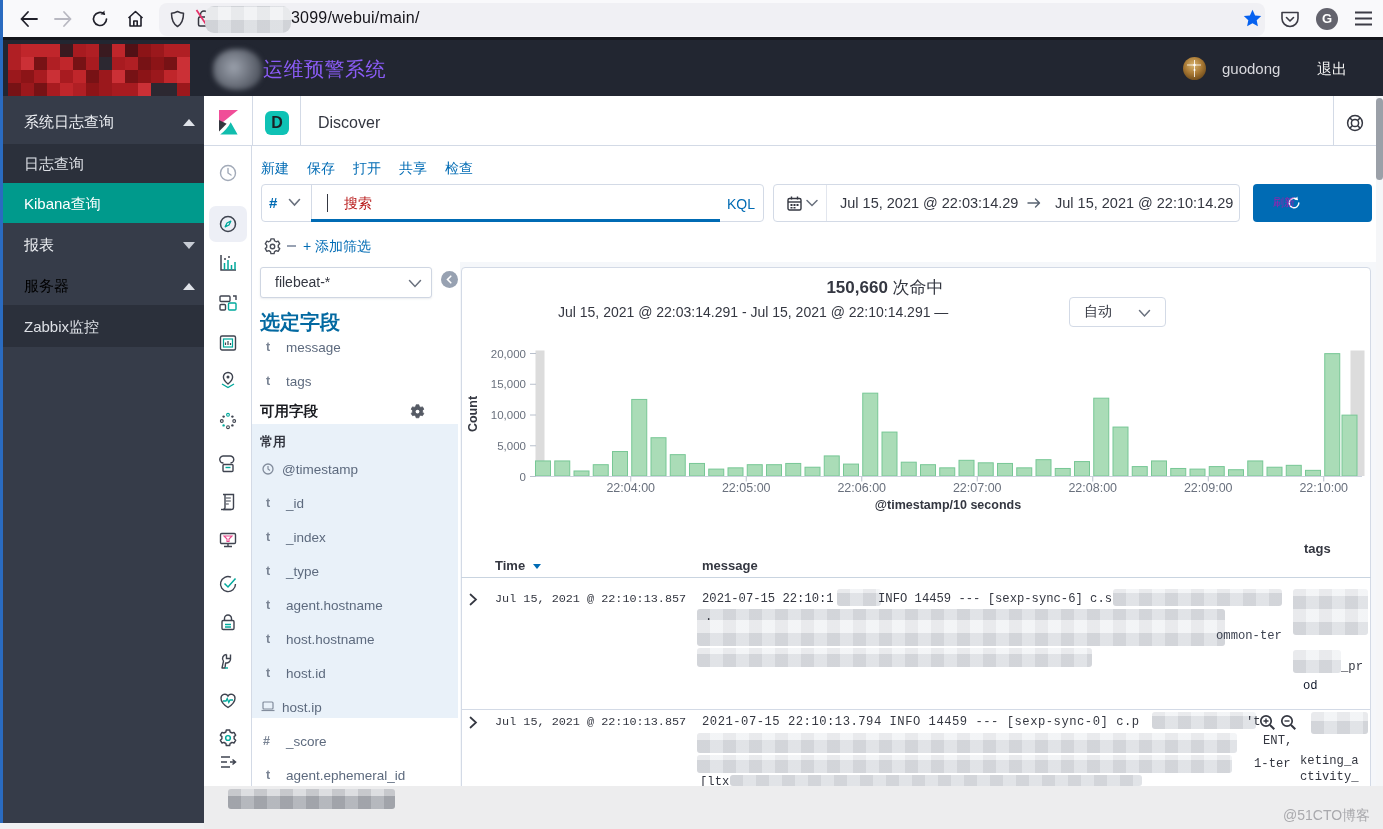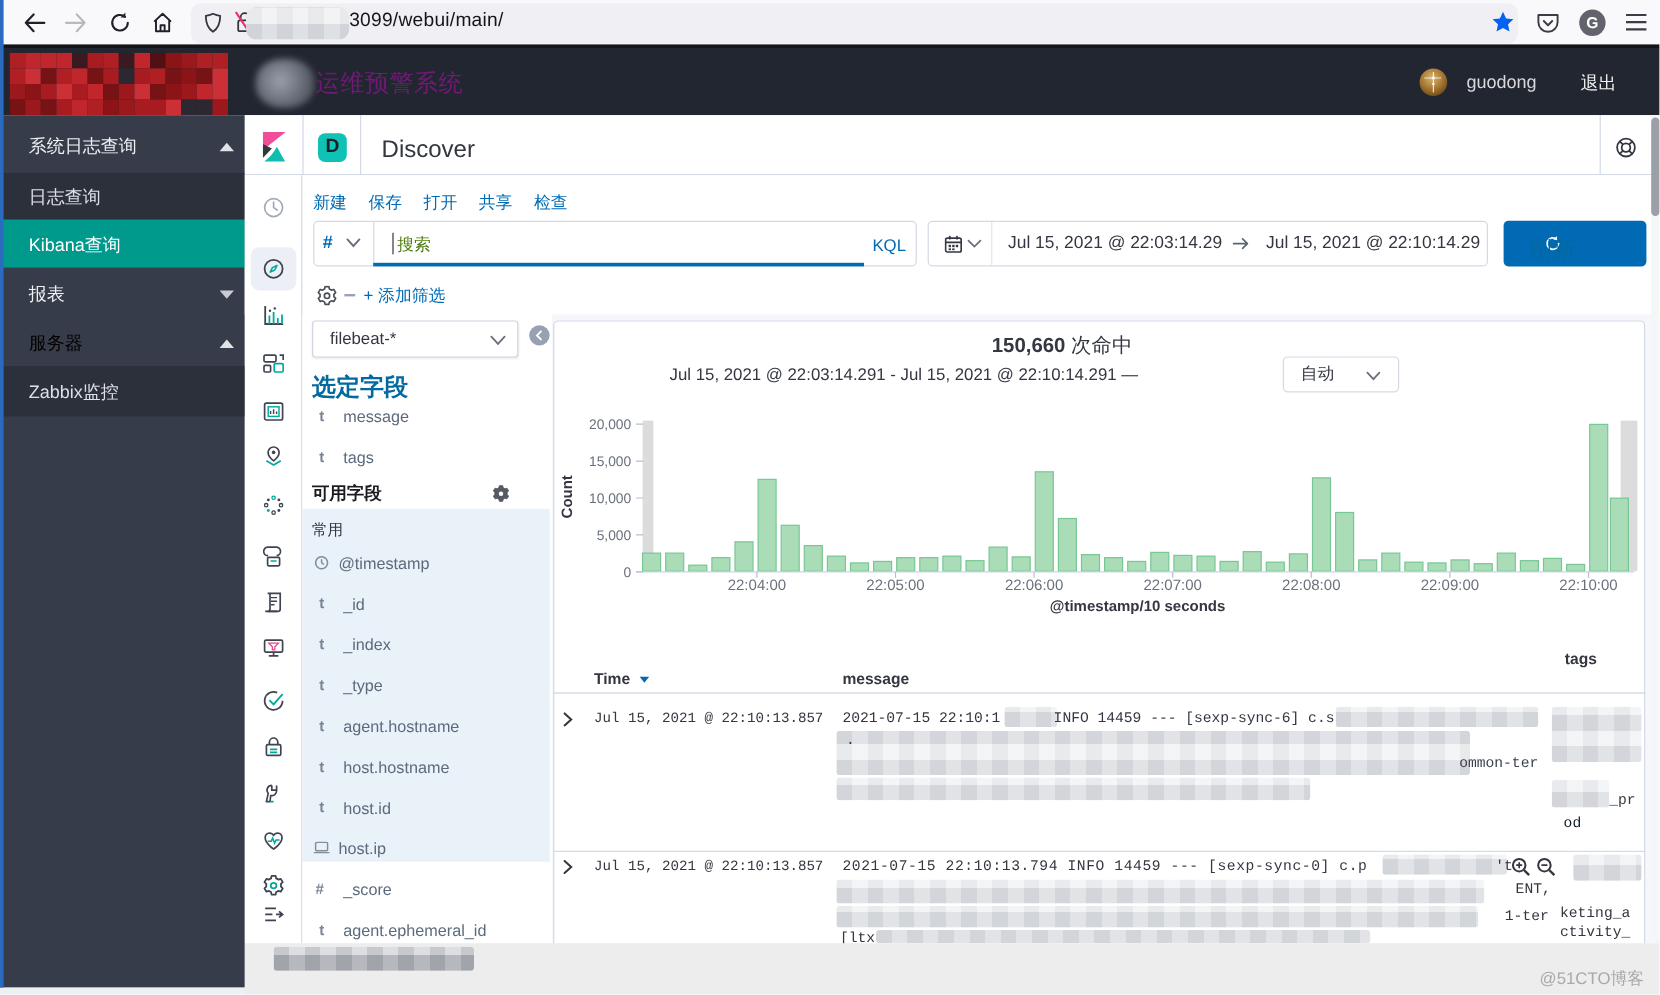--- a/index.html
+++ b/index.html
@@ -119,21 +119,21 @@
       <rect x="104" y="39" width="13" height="13" fill="#a81b20"></rect>
       <rect x="117" y="39" width="13" height="13" fill="#a81b20"></rect>
       <rect x="130" y="39" width="13" height="13" fill="#cb3036"></rect>
       <rect x="143" y="39" width="13" height="13" fill="#2c2831"></rect>
       <rect x="156" y="39" width="13" height="13" fill="#2c2831"></rect>
       <rect x="169" y="39" width="13" height="13" fill="#9b181c"></rect>
     </g>
   </svg>
 
 <div class="ab" style="left:213px;top:49px;width:49px;height:41px;border-radius:45%;background:radial-gradient(circle at 42% 45%,#9ba1ac,#565b66 70%);filter:blur(2.5px)"></div>
-<div class="ab" style="left:263px;top:56px;font-size:20px;color:#701a75;letter-spacing:.5px">运维预警系统</div>
+<div class="ab" style="left:263px;top:56px;font-size:20px;color:#8b5cf6;letter-spacing:.5px">运维预警系统</div>
 
 <div class="ab" style="left:1183px;top:57px;width:23px;height:23px;border-radius:50%;background:radial-gradient(circle at 45% 35%,#d9b570,#a87833 45%,#5d3d14 90%)"></div>
 <svg class="ab" style="left:1183px;top:57px" width="23" height="23" viewBox="0 0 23 23">
     <path d="M11.5 3v17M4 8h14" stroke="rgba(255,255,255,.8)" stroke-width="1"></path>
     <circle cx="11.5" cy="8" r="1.2" fill="#fff"></circle>
     <circle cx="11.5" cy="13" r="1" fill="#fff"></circle>
   </svg>
 <div class="ab" style="left:1222px;top:60px;font-size:15px;color:#d8d8dd">guodong</div>
 <div class="ab" style="left:1317px;top:60px;font-size:15px;color:#f2f2f2">退出</div>
 
@@ -156,21 +156,21 @@
 
 <div class="ab" style="left:204px;top:96px;width:1179px;height:49px;background:#fff;border-bottom:1px solid #d3dae6"></div>
 <svg class="ab" style="left:219px;top:110px" width="19" height="25" viewBox="0 0 19 25">
     <polygon fill="#f04e98" points="0,0 19,0 0,15.2"></polygon>
     <polygon fill="#35373f" points="0,10 7.6,13.8 0,21.6"></polygon>
     <path fill="#11bdae" d="M18.6 24.5H1.2q7-5.3 10.5-12.3z"></path>
   </svg>
 <div class="ab" style="left:252px;top:96px;width:1px;height:49px;background:#d3dae6"></div>
 <div class="ab" style="left:300px;top:96px;width:1px;height:49px;background:#d3dae6"></div>
 <div class="ab" style="left:265px;top:111px;width:24px;height:24px;border-radius:6px;background:#0fc2b5;color:#1c2025;font-size:16px;font-weight:bold;text-align:center;line-height:24px">D</div>
-<div class="ab" style="left:318px;top:114px;font-size:20px;color:#343741">Discover</div>
+<div class="ab" style="left:318px;top:114px;font-size:16px;color:#343741">Discover</div>
 <div class="ab" style="left:1333px;top:96px;width:1px;height:49px;background:#d3dae6"></div>
 <svg class="ab" style="left:1346px;top:114px" width="18" height="18" viewBox="0 0 18 18">
     <circle cx="9" cy="9" r="7.4" fill="none" stroke="#343741" stroke-width="1.5"></circle>
     <circle cx="9" cy="9" r="3.6" fill="none" stroke="#343741" stroke-width="1.5"></circle>
     <path d="M4 4l2.5 2.5M14 4l-2.5 2.5M4 14l2.5-2.5M14 14l-2.5-2.5" stroke="#343741" stroke-width="1.5"></path>
   </svg>
 
 <div class="ab" style="left:204px;top:146px;width:1179px;height:34px;background:#fff"></div>
 <div class="ab blue" style="left:261px;top:160px;font-size:14px">新建</div>
 <div class="ab blue" style="left:307px;top:160px;font-size:14px">保存</div>
@@ -179,21 +179,21 @@
 <div class="ab blue" style="left:445px;top:160px;font-size:14px">检查</div>
 
 <div class="ab" style="left:204px;top:180px;width:1179px;height:48px;background:#fff"></div>
 <div class="ab" style="left:261px;top:184px;width:503px;height:38px;background:#fff;border:1px solid #d3dae6;border-radius:4px;box-sizing:border-box"></div>
 <div class="ab" style="left:311px;top:185px;width:1px;height:36px;background:#d3dae6"></div>
 <div class="ab blue" style="left:269px;top:194px;font-size:15px;font-weight:bold">#</div>
 <svg class="ab" style="left:288px;top:198px" width="13" height="9" viewBox="0 0 13 9">
     <path d="M1.5 1.5 6.5 7 11.5 1.5" fill="none" stroke="#69707d" stroke-width="1.6" stroke-linecap="round"></path>
   </svg>
 <div class="ab" style="left:327px;top:194px;width:1px;height:18px;background:#343741"></div>
-<div class="ab" style="left:331px;top:195px;font-size:14px;color:#4d7c0f">搜索</div>
+<div class="ab" style="left:344px;top:195px;font-size:14px;color:#b91c1c">搜索</div>
 <div class="ab blue" style="left:727px;top:196px;font-size:14px">KQL</div>
 <div class="ab" style="left:311px;top:219px;width:409px;height:3px;background:#006bb4"></div>
 
 <div class="ab" style="left:773px;top:184px;width:467px;height:38px;background:#fff;border:1px solid #d3dae6;border-radius:4px;box-sizing:border-box"></div>
 <svg class="ab" style="left:787px;top:196px" width="15" height="15" viewBox="0 0 15 15">
     <rect x="1" y="2.5" width="13" height="11.5" rx="1.5" fill="none" stroke="#343741" stroke-width="1.4"></rect>
     <path d="M1 6h13" stroke="#343741" stroke-width="1.4"></path>
     <path d="M4.5 0.5v3M10.5 0.5v3" stroke="#343741" stroke-width="1.4"></path>
     <rect x="3.5" y="8" width="2" height="2" fill="#343741"></rect>
     <rect x="6.5" y="8" width="2" height="2" fill="#343741"></rect>
@@ -209,21 +209,21 @@
 <svg class="ab" style="left:1027px;top:197px" width="14" height="12" viewBox="0 0 14 12">
     <path d="M1 6h11M8.5 2 12.5 6 8.5 10" fill="none" stroke="#5a6472" stroke-width="1.4" stroke-linecap="round" stroke-linejoin="round"></path>
   </svg>
 <div class="ab" style="left:1055px;top:195px;font-size:14.5px;color:#343741">Jul 15, 2021 @ 22:10:14.29</div>
 
 <div class="ab" style="left:1253px;top:184px;width:119px;height:38px;background:#006bb4;border-radius:4px"></div>
 <svg class="ab" style="left:1287px;top:196px" width="14" height="14" viewBox="0 0 14 14">
     <path d="M11.8 7a4.8 4.8 0 1 1-1.6-3.6" fill="none" stroke="#fff" stroke-width="1.5" stroke-linecap="round"></path>
     <path d="M10.5 0.6v3.2H7.3z" fill="#fff"></path>
   </svg>
-<div class="ab" style="left:1273px;top:195px;font-size:20px;color:#0369a1">刷新</div>
+<div class="ab" style="left:1273px;top:195px;font-size:11px;color:#a21caf">刷新</div>
 
 <div class="ab" style="left:204px;top:228px;width:1179px;height:34px;background:#fff"></div>
 <svg class="ab" style="left:264px;top:238px" width="17" height="17" viewBox="0 0 16 16">
     <path d="M6.5.8h3l.4 1.9a5.7 5.7 0 0 1 1.6.9l1.8-.6 1.5 2.5-1.4 1.3a5.8 5.8 0 0 1 0 1.9l1.4 1.3-1.5 2.5-1.8-.6a5.7 5.7 0 0 1-1.6.9l-.4 1.9h-3l-.4-1.9a5.7 5.7 0 0 1-1.6-.9l-1.8.6L1.2 10l1.4-1.3a5.8 5.8 0 0 1 0-1.9L1.2 5.5l1.5-2.5 1.8.6a5.7 5.7 0 0 1 1.6-.9z" fill="none" stroke="#4a4e58" stroke-width="1.3" stroke-linejoin="round"></path>
     <circle cx="8" cy="8" r="2.1" fill="none" stroke="#4a4e58" stroke-width="1.3"></circle>
   </svg>
 <div class="ab" style="left:287px;top:245px;width:9px;height:1.5px;background:#98a2b3"></div>
 <div class="ab blue" style="left:303px;top:238px;font-size:14px">+ 添加筛选</div>
 
 <div class="ab" style="left:204px;top:146px;width:48px;height:640px;background:#fff;border-right:1px solid #d3dae6;box-sizing:border-box"></div>
@@ -324,21 +324,21 @@
 <div class="ab" style="left:266px;top:340px;font-size:12.5px;font-weight:bold;color:#7a8494">t</div>
 <div class="ab" style="left:286px;top:340px;font-size:13.5px;color:#5d6a7e">message</div>
 <div class="ab" style="left:266px;top:374px;font-size:12.5px;font-weight:bold;color:#7a8494">t</div>
 <div class="ab" style="left:286px;top:374px;font-size:13.5px;color:#5d6a7e">tags</div>
 <div class="ab" style="left:260px;top:402px;font-size:14.5px;font-weight:bold;color:#1a1c21">可用字段</div>
 <svg class="ab" style="left:410px;top:404px" width="15" height="15" viewBox="0 0 16 16">
     <path d="M6.5.8h3l.4 1.9a5.7 5.7 0 0 1 1.6.9l1.8-.6 1.5 2.5-1.4 1.3a5.8 5.8 0 0 1 0 1.9l1.4 1.3-1.5 2.5-1.8-.6a5.7 5.7 0 0 1-1.6.9l-.4 1.9h-3l-.4-1.9a5.7 5.7 0 0 1-1.6-.9l-1.8.6L1.2 10l1.4-1.3a5.8 5.8 0 0 1 0-1.9L1.2 5.5l1.5-2.5 1.8.6a5.7 5.7 0 0 1 1.6-.9z" fill="#555a64" stroke="#555a64" stroke-width=".8" stroke-linejoin="round"></path>
     <circle cx="8" cy="8" r="2" fill="#fff"></circle>
   </svg>
 <div class="ab" style="left:252px;top:424px;width:206px;height:294px;background:#e9f1f9"></div>
-<div class="ab" style="left:260px;top:433px;font-size:13px;font-weight:normal;color:#343741">常用</div>
+<div class="ab" style="left:260px;top:433px;font-size:13px;font-weight:bold;color:#343741">常用</div>
 <svg class="ab" style="left:262px;top:463px" width="12" height="12" viewBox="0 0 12 12">
     <circle cx="6" cy="6" r="5" fill="none" stroke="#828c9c" stroke-width="1.3"></circle>
     <path d="M6 3v3l2 1.4" fill="none" stroke="#828c9c" stroke-width="1.2"></path>
   </svg>
 <div class="ab" style="left:282px;top:462px;font-size:13.5px;color:#5d6a7e">@timestamp</div>
 <div class="ab" style="left:266px;top:496px;font-size:12.5px;font-weight:bold;color:#7a8494">t</div>
 <div class="ab" style="left:286px;top:496px;font-size:13.5px;color:#5d6a7e">_id</div>
 <div class="ab" style="left:266px;top:530px;font-size:12.5px;font-weight:bold;color:#7a8494">t</div>
 <div class="ab" style="left:286px;top:530px;font-size:13.5px;color:#5d6a7e">_index</div>
 <div class="ab" style="left:266px;top:564px;font-size:12.5px;font-weight:bold;color:#7a8494">t</div>

